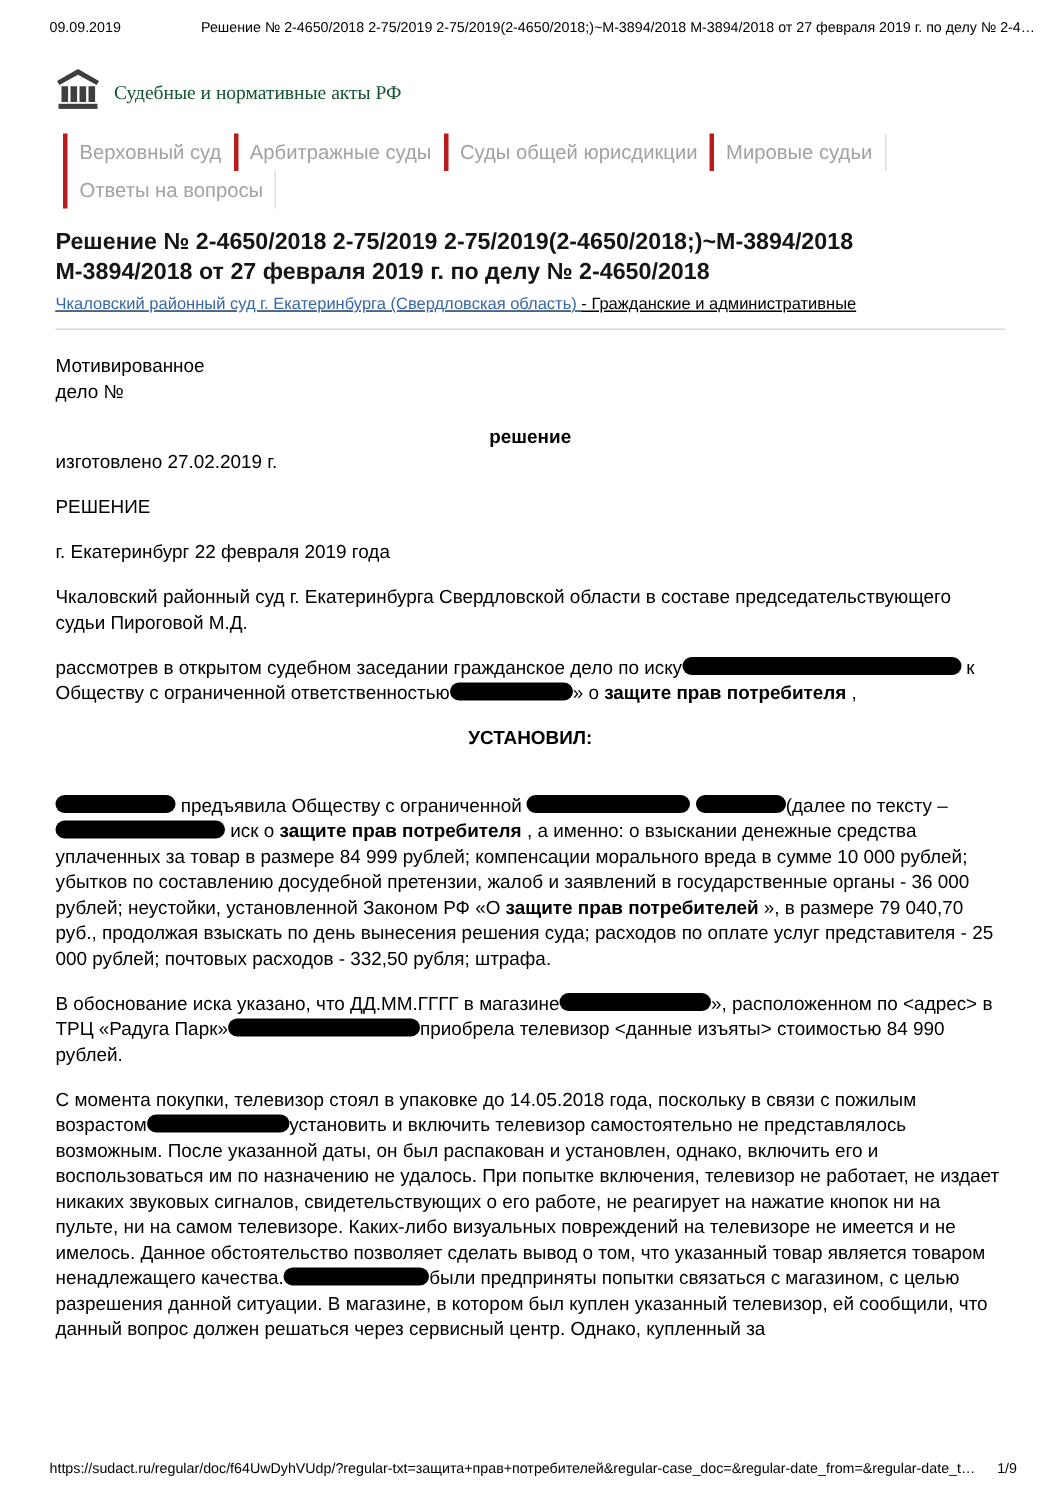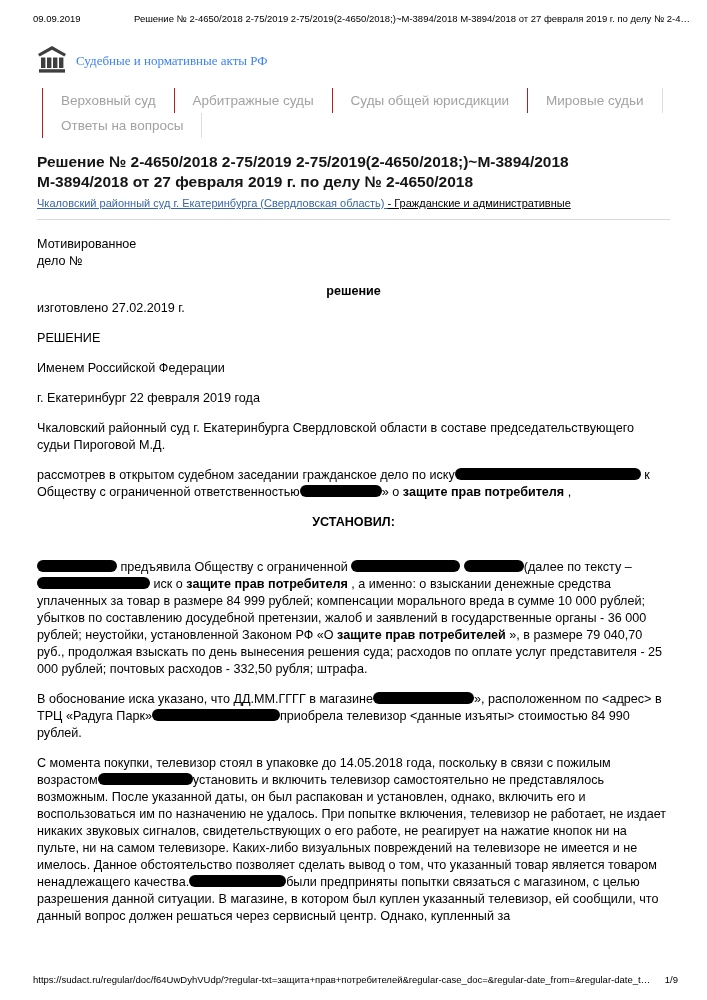--- a/index.html
+++ b/index.html
@@ -11,26 +11,26 @@
                 justify-content:space-between;align-items:baseline;font-size:9.5px;color:#000;}
   .ph-title{margin-left:30px;white-space:nowrap;overflow:hidden;}
   .print-footer{position:absolute;bottom:15px;left:33px;right:29px;display:flex;
                 justify-content:space-between;align-items:flex-start;font-size:9.5px;color:#000;}
   .pf-url{white-space:nowrap;overflow:hidden;}
   .pf-page{margin-left:14px;}
 
   
   .site-header{position:absolute;top:45px;left:37px;right:30px;}
   .logo-row{display:flex;align-items:center;gap:9px;}
-  .logo-text{font-family:"Liberation Serif",serif;font-size:13px;color:#3b82f6;}
+  .logo-text{font-family:"Liberation Serif",serif;font-size:13px;color:#14532d;}
   .nav{margin-top:11px;margin-left:5px;}
   .nav-row{display:flex;align-items:stretch;}
   .nav-row::after{content:"";width:1px;background:#dedede;}
-  .nav-item{font-size:13.5px;color:#a2a2a2;line-height:19px;padding:3px 18px;
-            border-left:1px solid #b91c1c;cursor:pointer;white-space:nowrap;}
+  .nav-item{font-size:13.5px;color:#a2a2a2;line-height:19px;padding:3px 8px;
+            border-left:3px solid #b91c1c;cursor:pointer;white-space:nowrap;}
 
   
   .doc{position:absolute;top:152px;left:37px;width:633px;}
   .doc-title{margin:0;font-size:15.5px;line-height:19.5px;font-weight:bold;color:#151515;}
   .doc-title span{display:block;}
   .doc-sub{margin-top:6px;font-size:11px;line-height:13px;text-decoration:underline;}
   .court-link{color:#3767a9;text-decoration:underline;cursor:pointer;}
   .doc-hr{border:none;border-top:1px solid #d9d9d9;margin:9px 0 0;}
 
   .doc-body{margin-top:16px;font-size:12.6px;line-height:17px;color:#000;}
@@ -88,21 +88,20 @@
     <div class="doc-sub">
       <a class="court-link">Чкаловский районный суд г. Екатеринбурга (Свердловская область) </a><span>- Гражданские и административные</span>
     </div>
     <hr class="doc-hr">
     <div class="doc-body">
         <p class="para mb0">Мотивированное</p>
         <p class="para">дело №</p>
         <p class="para center bold mb0">решение</p>
         <p class="para">изготовлено 27.02.2019 г.</p>
         <p class="para">РЕШЕНИЕ</p>
-        <p class="para">Именем Российской Федерации</p>
         <p class="para">г. Екатеринбург 22 февраля 2019 года</p>
         <p class="para">Чкаловский районный суд г. Екатеринбурга Свердловской области в составе председательствующего судьи Пироговой М.Д.</p>
         <p class="para">рассмотрев в открытом судебном заседании гражданское дело по иску<span class="redacted" style="width: 186px;"></span> к Обществу с ограниченной ответственностью<span class="redacted" style="width: 82px;"></span>» о <b class="hl">защите прав потребителя</b> ,</p>
         <p class="para center bold spaced">УСТАНОВИЛ:</p>
         <p class="para"><span class="redacted" style="width: 80px;"></span> предъявила Обществу с ограниченной <span class="redacted" style="width: 109px;"></span> <span class="redacted" style="width: 60px;"></span>(далее по тексту –&nbsp;<span class="redacted" style="width: 113px;"></span> иск о <b class="hl">защите прав потребителя</b> , а именно: о взыскании денежные средства уплаченных за товар в размере 84 999 рублей; компенсации морального вреда в сумме 10 000 рублей; убытков по составлению досудебной претензии, жалоб и заявлений в государственные органы - 36 000 рублей; неустойки, установленной Законом РФ «О <b class="hl">защите прав потребителей</b> », в размере 79 040,70 руб., продолжая взыскать по день вынесения решения суда; расходов по оплате услуг представителя - 25 000 рублей; почтовых расходов - 332,50 рубля; штрафа.</p>
         <p class="para">В обоснование иска указано, что ДД.ММ.ГГГГ в магазине<span class="redacted" style="width: 101px;"></span>», расположенном по &lt;адрес&gt; в ТРЦ «Радуга Парк»<span class="redacted" style="width: 128px;"></span>приобрела телевизор &lt;данные изъяты&gt; стоимостью 84 990 рублей.</p>
         <p class="para">С момента покупки, телевизор стоял в упаковке до 14.05.2018 года, поскольку в связи с пожилым возрастом<span class="redacted" style="width: 95px;"></span>установить и включить телевизор самостоятельно не представлялось возможным. После указанной даты, он был распакован и установлен, однако, включить его и воспользоваться им по назначению не удалось. При попытке включения, телевизор не работает, не издает никаких звуковых сигналов, свидетельствующих о его работе, не реагирует на нажатие кнопок ни на пульте, ни на самом телевизоре. Каких-либо визуальных повреждений на телевизоре не имеется и не имелось. Данное обстоятельство позволяет сделать вывод о том, что указанный товар является товаром ненадлежащего качества.<span class="redacted" style="width: 97px;"></span>были предприняты попытки связаться с магазином, с целью разрешения данной ситуации. В магазине, в котором был куплен указанный телевизор, ей сообщили, что данный вопрос должен решаться через сервисный центр. Однако, купленный за</p>
       </div>
   </div>
 

